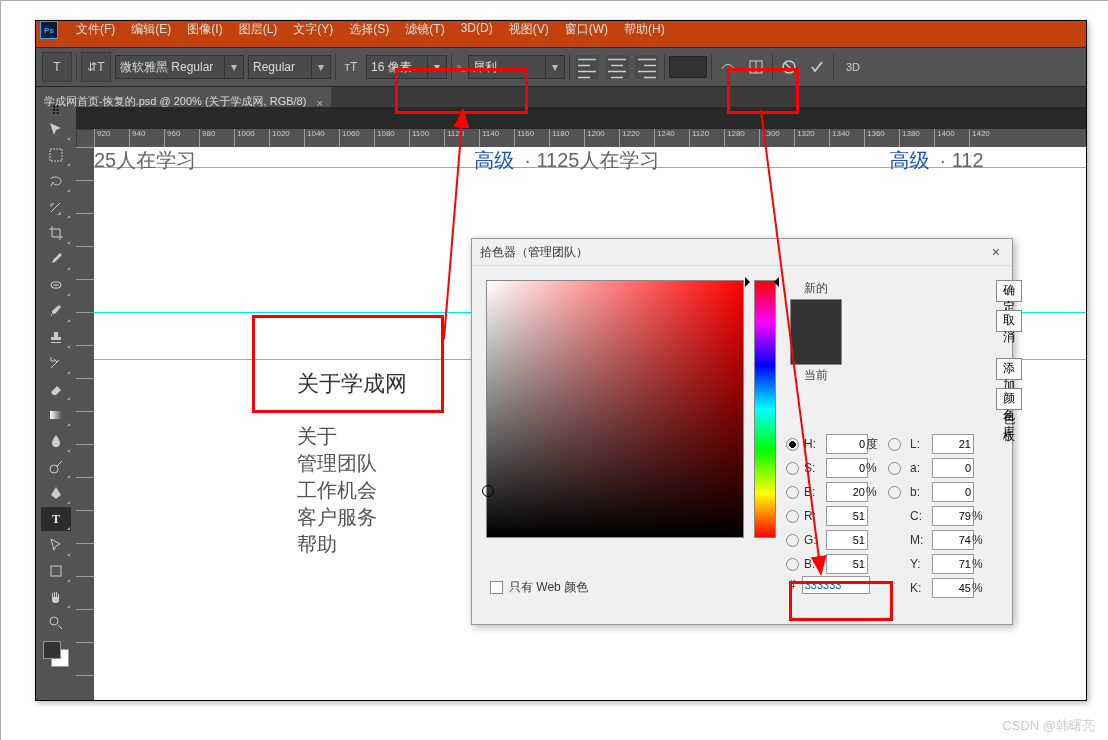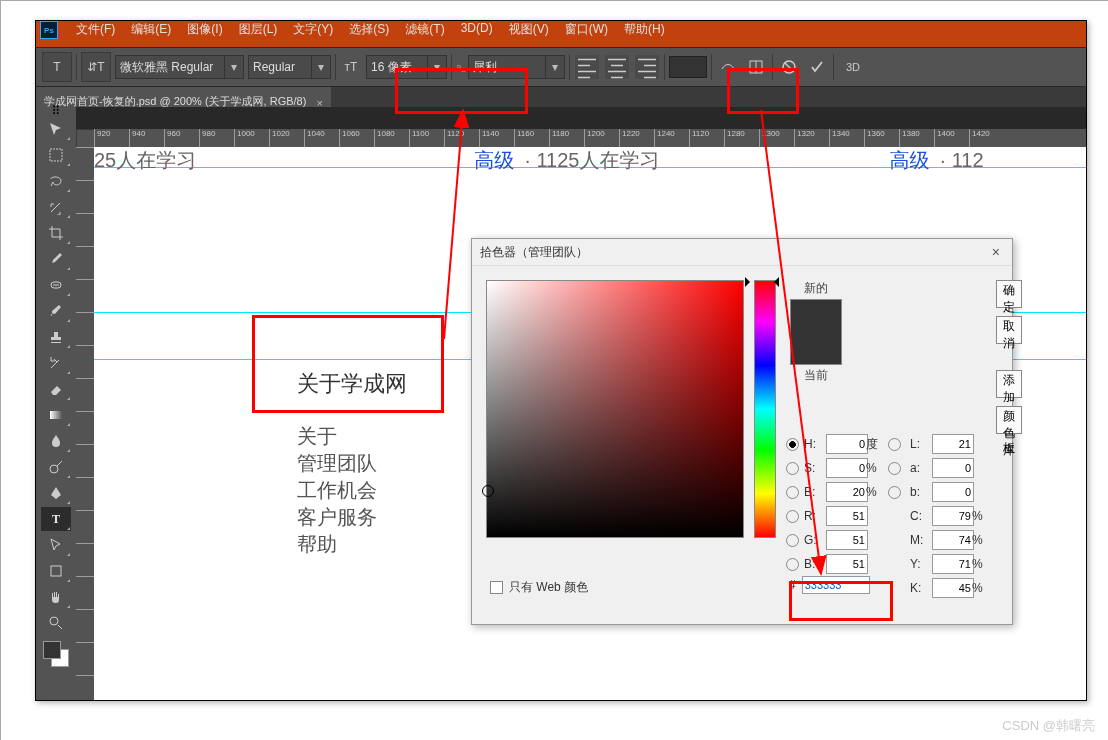--- a/index.html
+++ b/index.html
@@ -76,21 +76,21 @@
 .prev-label{font-size:12px;color:#444;margin-bottom:2px}
 .prev-box{width:50px;height:64px;border:1px solid #888;margin:0 auto;display:flex;flex-direction:column}
 .prev-box div{flex:1;background:#333}
 .fields{display:grid;grid-template-columns:14px 18px 36px 18px 18px 18px 36px 14px;gap:4px 4px;font-size:12px;color:#333;align-items:center}
 .fields input{width:36px;height:16px;border:1px solid #999;background:#fff;text-align:right;padding-right:2px;font-size:11px}
 .radio{width:11px;height:11px;border:1px solid #888;border-radius:50%;display:inline-block}
 .radio.sel{background:radial-gradient(circle,#000 0 40%,transparent 45%)}
 .hex-row{position:absolute;left:317px;top:310px;display:flex;align-items:center;gap:6px;font-size:12px}
 .hex-row input{width:62px;height:16px;border:1px solid #999;background:#fff;padding:0 2px;color:#0060c8;font-size:11px}
 .btns{width:110px;display:flex;flex-direction:column;gap:8px}
-.btns button{height:28px;background:#fafafa;border:1px solid #888;font-size:12px;cursor:default}
+.btns button{height:22px;background:#fafafa;border:1px solid #888;font-size:12px;cursor:default}
 .web-only{position:absolute;left:18px;bottom:12px;display:flex;align-items:center;gap:6px;font-size:12px;color:#333}
 .web-only .cb{width:11px;height:11px;border:1px solid #888;background:#fff}
 
 
 .redbox{position:absolute;border:3px solid #f00;z-index:100;pointer-events:none}
 .arrows{position:absolute;inset:0;z-index:95;pointer-events:none}
 </style>
 </head>
 <body>
 

